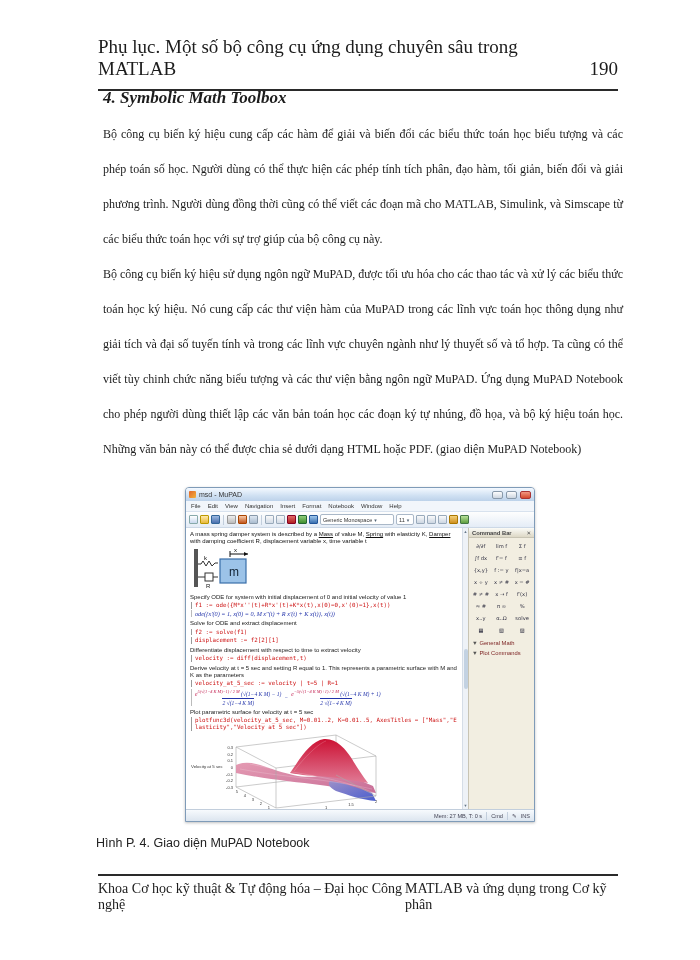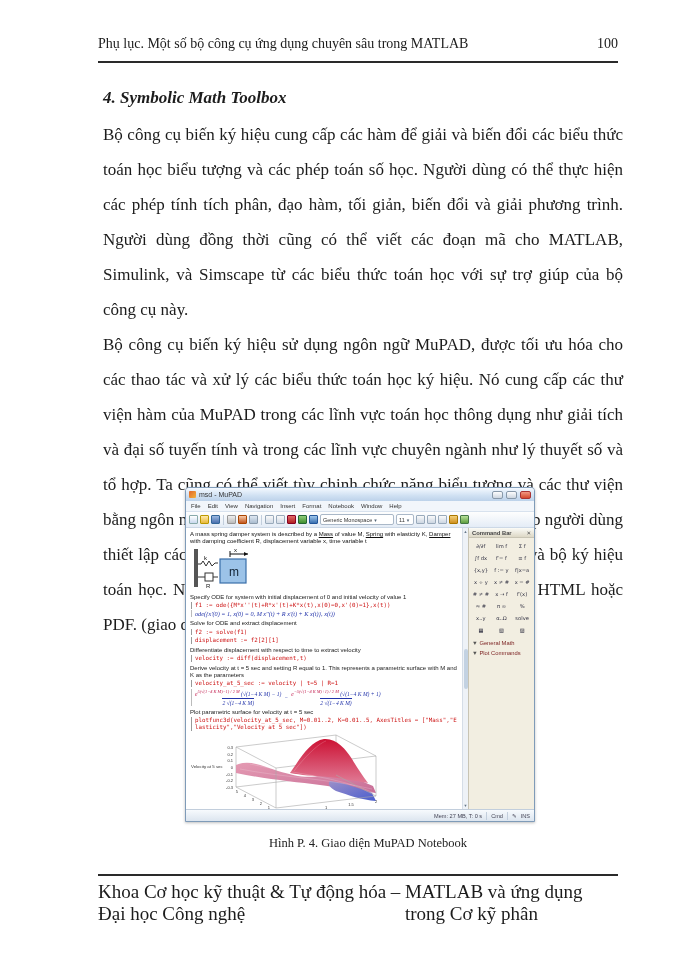--- a/index.html
+++ b/index.html
@@ -4,33 +4,33 @@
 <style>
   * { margin:0; padding:0; box-sizing:border-box; }
   html,body { width:700px; height:960px; background:#ffffff; }
   body { font-family:"Liberation Serif", serif; color:#1c1c1c; position:relative; }
 
   .page { position:absolute; inset:0; background:#fff; }
 
   
   .doc-header { position:absolute; left:98px; width:520px; top:36px;
     display:flex; justify-content:space-between; align-items:flex-end;
-    font-size:14px; padding-bottom:9px; border-bottom:2px solid #2a2a2a; }
+    font-size:19px; padding-bottom:9px; border-bottom:2px solid #2a2a2a; }
   .doc-body { position:absolute; left:103px; width:520px; top:88px; }
   .doc-heading { font-size:17px; font-weight:bold; font-style:italic; margin-bottom:9px; }
-  .doc-para { font-size:17px; line-height:35px; text-align:justify; }
+  .doc-para { font-size:12px; line-height:35px; text-align:justify; }
 
   .shot-wrap { position:absolute; left:185px; top:487px; width:350px; height:335px; }
 
-  .doc-caption { position:absolute; left:108px; width:520px; top:836px;
-    text-align:center; font-family:Liberation Serif, serif; font-size:12.5px; color:#222; }
+  .doc-caption { position:absolute; left:96px; width:520px; top:836px;
+    text-align:left; font-family:Liberation Sans, sans-serif; font-size:12.5px; color:#222; }
 
   .doc-footer { position:absolute; left:98px; width:520px; top:874px;
     border-top:2px solid #2a2a2a; padding-top:5px;
-    display:flex; justify-content:space-between; font-size:19px; }
+    display:flex; justify-content:space-between; font-size:14px; }
 
   
   .win { width:350px; height:335px; border:1px solid #7f9bb8; border-radius:4px 4px 0 0;
     background:#e8eef6; font-family:"Liberation Sans", sans-serif;
     box-shadow:0 1px 3px rgba(0,0,0,.25); display:flex; flex-direction:column; overflow:hidden; }
 
   .titlebar { height:13px; background:linear-gradient(#f4f9ff,#cfe0f2 60%,#bdd2ea);
     display:flex; align-items:center; padding:0 3px; gap:3px; flex:0 0 auto; }
   .app-ico { width:7px; height:7px; background:linear-gradient(135deg,#e0662a,#f3b23c); border-radius:1px; }
   .title-text { font-size:7px; color:#333; flex:1; white-space:nowrap; }
@@ -95,21 +95,21 @@
 
   svg text { font-family:"Liberation Sans", sans-serif; }
 </style>
 </head>
 <body>
 
 <div class="page">
 
   <div class="doc-header">
     <span>Phụ lục. Một số bộ công cụ ứng dụng chuyên sâu trong MATLAB</span>
-    <span>100</span>
+    <span>190</span>
   </div>
 
   <div class="doc-body">
     <div class="doc-heading">4. Symbolic Math Toolbox</div>
     <div class="doc-para">Bộ công cụ biến ký hiệu cung cấp các hàm để giải và biến đổi các biểu thức toán học biểu tượng và các phép toán số học. Người dùng có thể thực hiện các phép tính tích phân, đạo hàm, tối giản, biến đổi và giải phương trình. Người dùng đồng thời cũng có thể viết các đoạn mã cho MATLAB, Simulink, và Simscape từ các biểu thức toán học với sự trợ giúp của bộ công cụ này.</div>
     <div class="doc-para">Bộ công cụ biến ký hiệu sử dụng ngôn ngữ MuPAD, được tối ưu hóa cho các thao tác và xử lý các biểu thức toán học ký hiệu. Nó cung cấp các thư viện hàm của MuPAD trong các lĩnh vực toán học thông dụng như giải tích và đại số tuyến tính và trong các lĩnh vực chuyên ngành như lý thuyết số và tổ hợp. Ta cũng có thể viết tùy chinh chức năng biểu tượng và các thư viện bằng ngôn ngữ MuPAD. Ứng dụng MuPAD Notebook cho phép người dùng thiết lập các văn bản toán học các đoạn ký tự nhúng, đồ họa, và bộ ký hiệu toán học. Những văn bản này có thể được chia sẻ dưới dạng HTML hoặc PDF. (giao diện MuPAD Notebook)</div>
   </div>
 
   <div class="shot-wrap">
     <div class="win">

